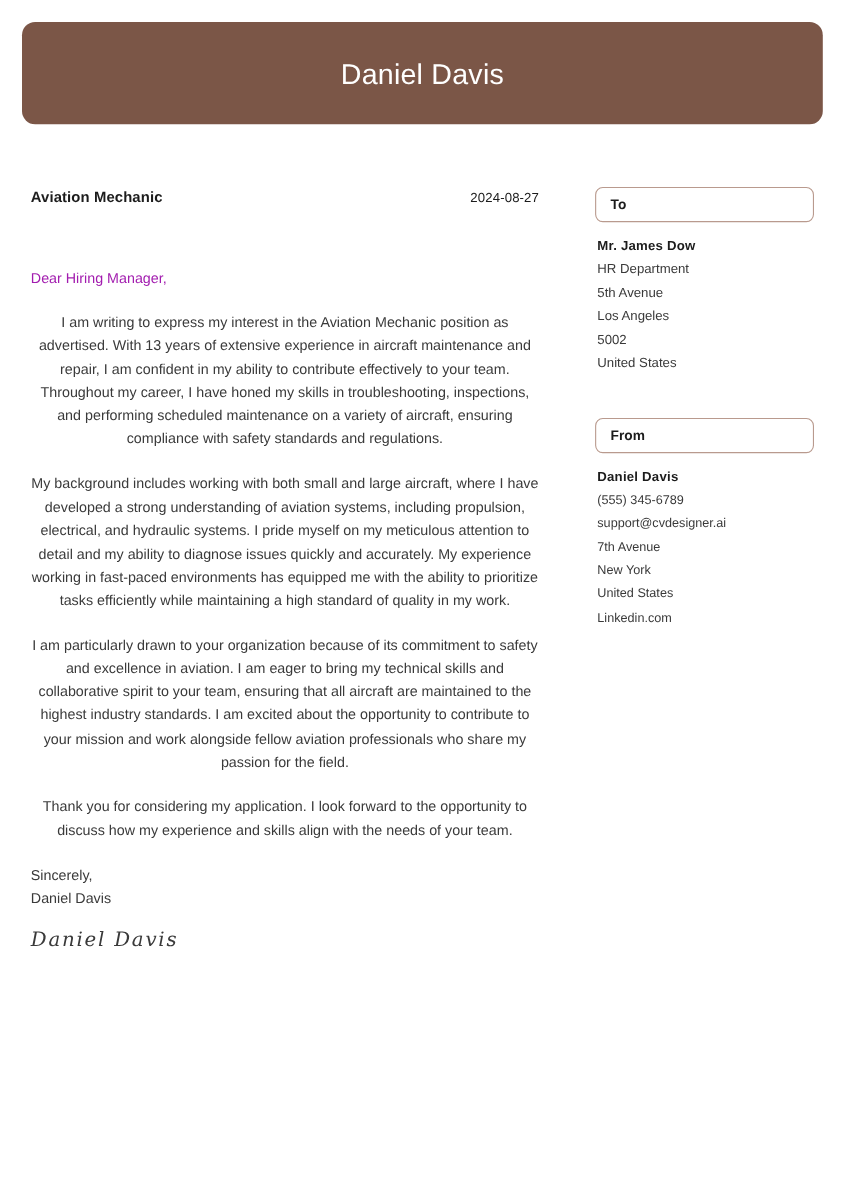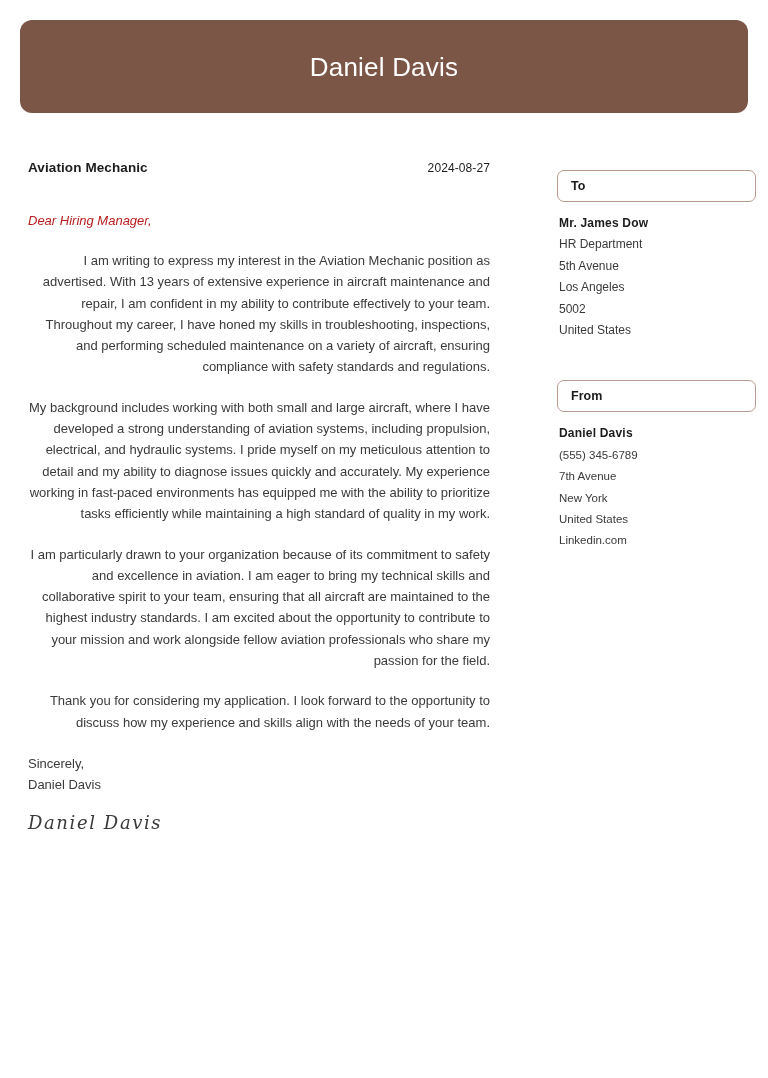--- a/index.html
+++ b/index.html
@@ -47,59 +47,59 @@
 
   .letter-col {
     position: absolute;
     left: 28px;
     top: 0;
     width: 462px;
   }
 
   .side-col {
     position: absolute;
-    left: 557px;
+    left: 541px;
     top: 10px;
     width: 199px;
   }
 
   
   .letter-head {
     display: flex;
     justify-content: space-between;
     align-items: baseline;
     margin-bottom: 0;
+    margin-top: 12px;
   }
   .job-title {
     font-size: 13.5px;
     font-weight: bold;
     color: #1c1c1c;
     letter-spacing: 0.1px;
   }
   .letter-date {
     font-size: 12px;
     font-weight: normal;
     color: #1c1c1c;
     letter-spacing: 0.1px;
   }
 
   
   .salutation {
-    margin-top: 35px;
+    margin-top: 55px;
     font-size: 13px;
-    color: #b91c1c;
+    color: #a21caf;
     line-height: 21px;
-    font-style: italic;
   }
   .para {
     margin-top: 19px;
     font-size: 13px;
     color: #3a3a3a;
     line-height: 21.3px;
-    text-align: right;
+    text-align: center;
   }
   .closing {
     margin-top: 20px;
     font-size: 13px;
     color: #3a3a3a;
     line-height: 21.3px;
   }
   .closing .cl-line { display: block; }
 
   .signature {
@@ -194,20 +194,21 @@
       <div class="side-line">United States</div>
     </div>
 
     <div class="from-box-wrap">
       <div class="side-box">
         <span class="side-box-label">From</span>
       </div>
       <div class="side-block">
         <div class="side-line strong">Daniel Davis</div>
         <div class="side-line small">(555) 345-6789</div>
+        <div class="side-line small">support@cvdesigner.ai</div>
         <div class="side-line small">7th Avenue</div>
         <div class="side-line small">New York</div>
         <div class="side-line small">United States</div>
         <div class="side-line small">Linkedin.com</div>
       </div>
     </div>
 
   </div>
 </div>
 

